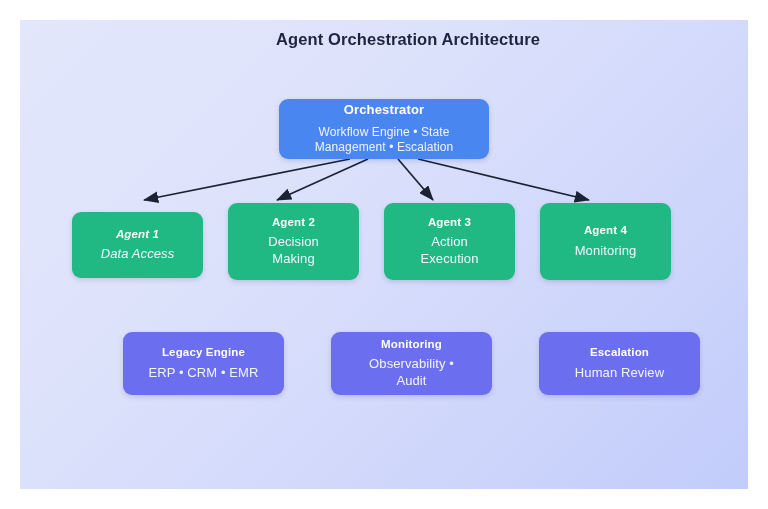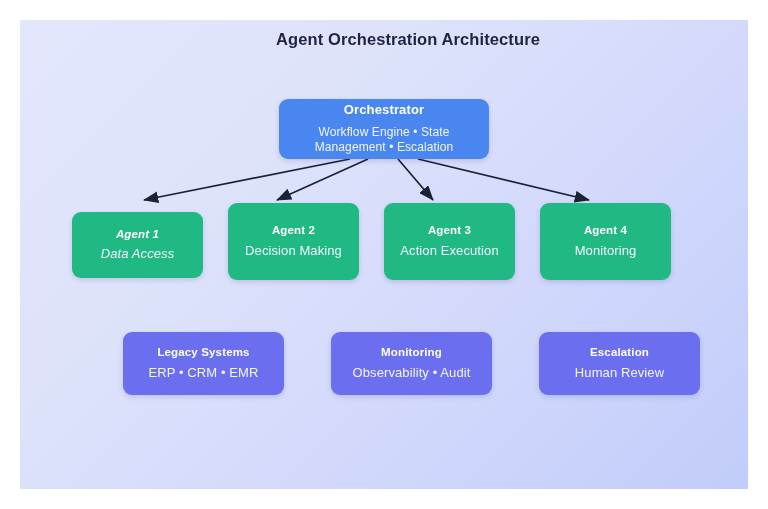--- a/index.html
+++ b/index.html
@@ -41,21 +41,21 @@
     position: absolute;
     box-sizing: border-box;
     border-radius: 9px;
     display: flex;
     flex-direction: column;
     align-items: center;
     justify-content: center;
     text-align: center;
     color: #ffffff;
     box-shadow: 0 2px 5px rgba(40, 45, 90, 0.17);
-    padding: 4px 16px;
+    padding: 4px 24px;
   }
   .node .node-title {
     font-size: 11.5px;
     font-weight: bold;
     line-height: 1.25;
     letter-spacing: 0.15px;
   }
   .node .node-sub {
     font-size: 13px;
     font-weight: normal;
@@ -130,21 +130,21 @@
     <div class="node-title">Agent 3</div>
     <div class="node-sub">Action Execution</div>
   </div>
 
   <div class="node agent" style="left:520px; top:183px; width:131px; height:77px;">
     <div class="node-title">Agent 4</div>
     <div class="node-sub">Monitoring</div>
   </div>
 
   <div class="node support" style="left:103px; top:312px; width:161px; height:63px;">
-    <div class="node-title">Legacy Systems</div>
+    <div class="node-title">Legacy Engine</div>
     <div class="node-sub">ERP • CRM • EMR</div>
   </div>
 
   <div class="node support" style="left:311px; top:312px; width:161px; height:63px;">
     <div class="node-title">Monitoring</div>
     <div class="node-sub">Observability • Audit</div>
   </div>
 
   <div class="node support" style="left:519px; top:312px; width:161px; height:63px;">
     <div class="node-title">Escalation</div>

